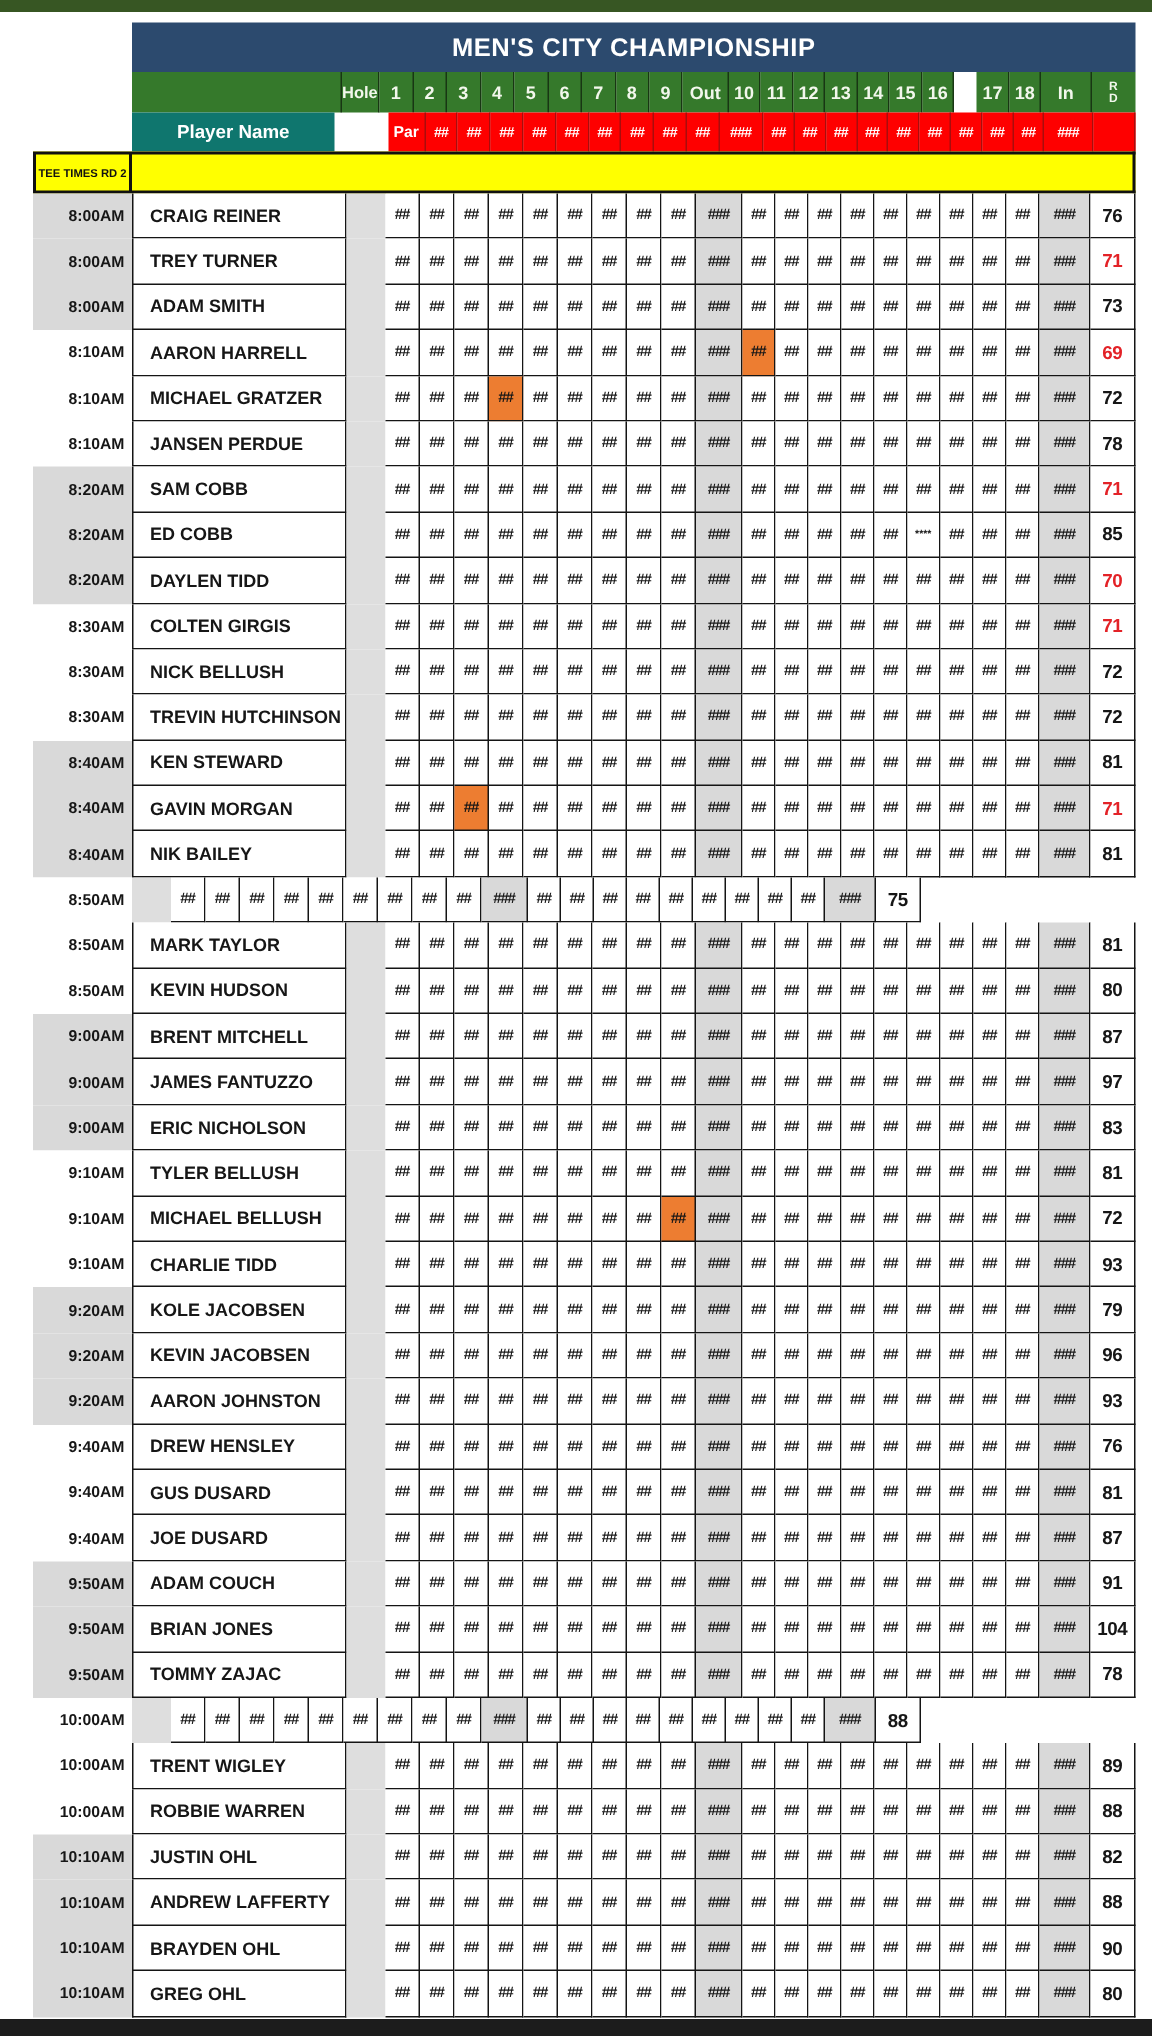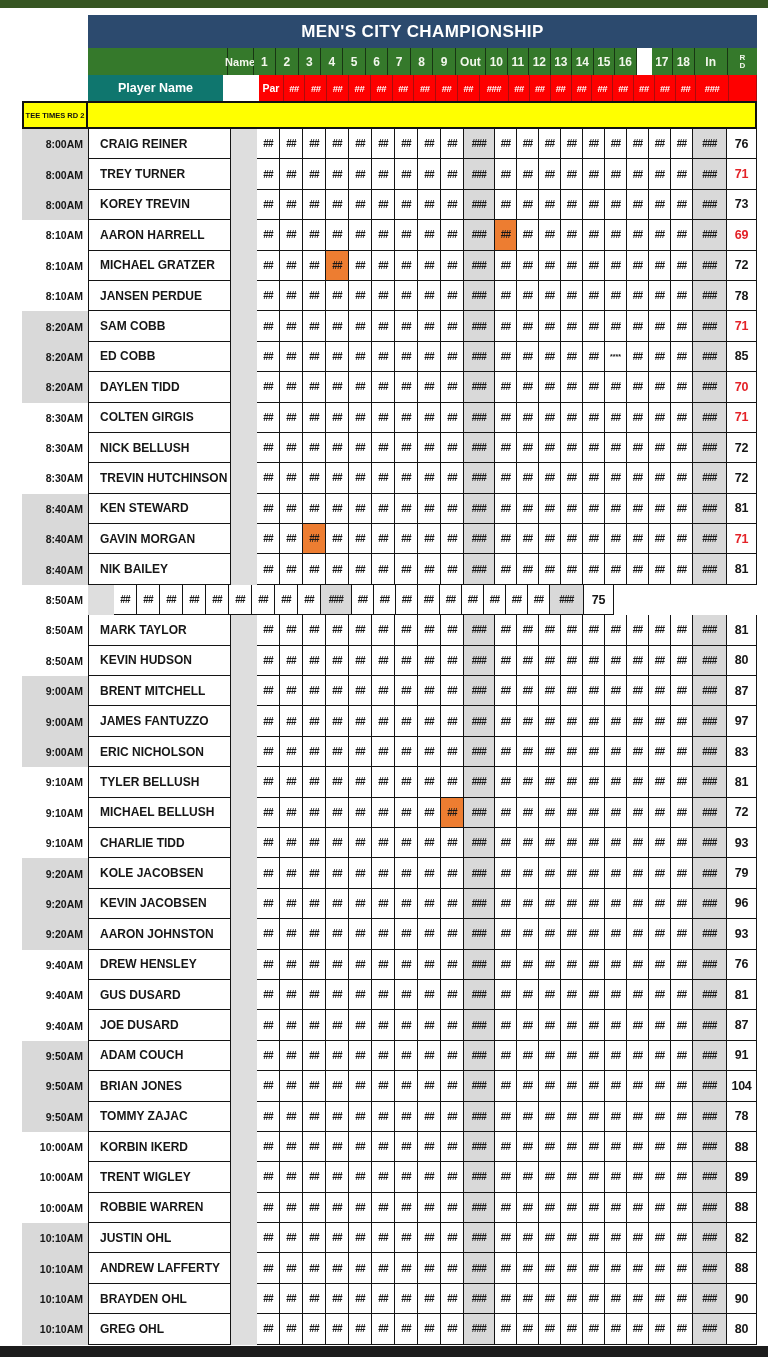--- a/index.html
+++ b/index.html
@@ -64,21 +64,21 @@
 <div class="page">
   <div class="topbar"></div>
 
   <div class="sheet">
     <div class="title-row">
       <span>MEN'S CITY CHAMPIONSHIP</span>
     </div>
 
     <div class="hole-row" id="holeRow">
         <div class="hcell" style="width: 143px;"></div>
-        <div class="hcell hole-label" style="width: 26px;">Name</div>
+        <div class="hcell hole-label" style="width: 26px;">Hole</div>
         <div class="hcell" style="width: 23px;">1</div>
         <div class="hcell" style="width: 23px;">2</div>
         <div class="hcell" style="width: 23px;">3</div>
         <div class="hcell" style="width: 23px;">4</div>
         <div class="hcell" style="width: 23px;">5</div>
         <div class="hcell" style="width: 23px;">6</div>
         <div class="hcell" style="width: 23px;">7</div>
         <div class="hcell" style="width: 23px;">8</div>
         <div class="hcell" style="width: 23px;">9</div>
         <div class="hcell" style="width: 31px;">Out</div>
@@ -176,21 +176,21 @@
           <div class="c hole bhole">##</div>
           <div class="c hole bhole">##</div>
           <div class="c hole bhole">##</div>
           <div class="c hole bhole">##</div>
           <div class="c hole bhole">##</div>
           <div class="c agg in">###</div>
           <div class="c rdscore redscore">71</div>
         </div>
         <div class="prow">
           <div class="c time shaded">8:00AM</div>
-          <div class="c name">KOREY TREVIN</div>
+          <div class="c name">ADAM SMITH</div>
           <div class="c parcol"></div>
           <div class="c hole">##</div>
           <div class="c hole">##</div>
           <div class="c hole">##</div>
           <div class="c hole">##</div>
           <div class="c hole">##</div>
           <div class="c hole">##</div>
           <div class="c hole">##</div>
           <div class="c hole">##</div>
           <div class="c hole">##</div>
@@ -981,21 +981,20 @@
           <div class="c hole bhole">##</div>
           <div class="c hole bhole">##</div>
           <div class="c hole bhole">##</div>
           <div class="c hole bhole">##</div>
           <div class="c hole bhole">##</div>
           <div class="c agg in">###</div>
           <div class="c rdscore">78</div>
         </div>
         <div class="prow">
           <div class="c time">10:00AM</div>
-          <div class="c name">KORBIN IKERD</div>
           <div class="c parcol"></div>
           <div class="c hole">##</div>
           <div class="c hole">##</div>
           <div class="c hole">##</div>
           <div class="c hole">##</div>
           <div class="c hole">##</div>
           <div class="c hole">##</div>
           <div class="c hole">##</div>
           <div class="c hole">##</div>
           <div class="c hole">##</div>

